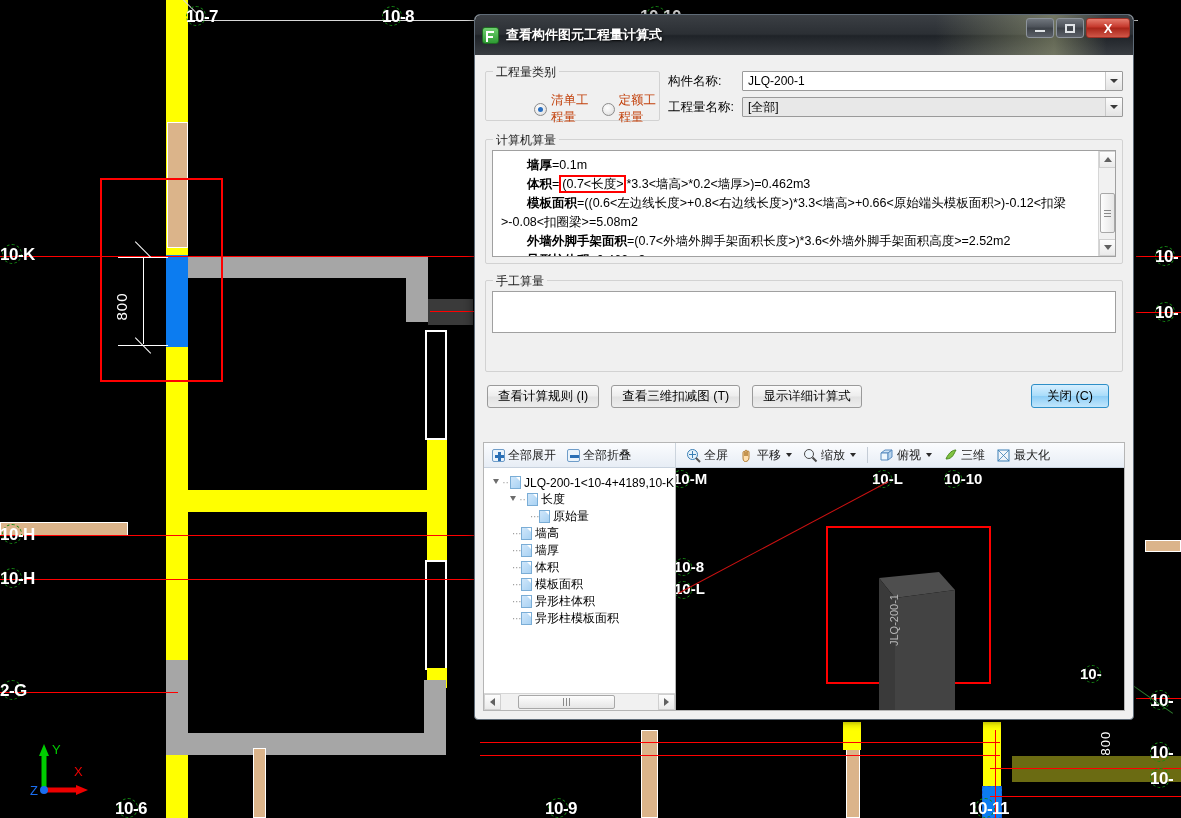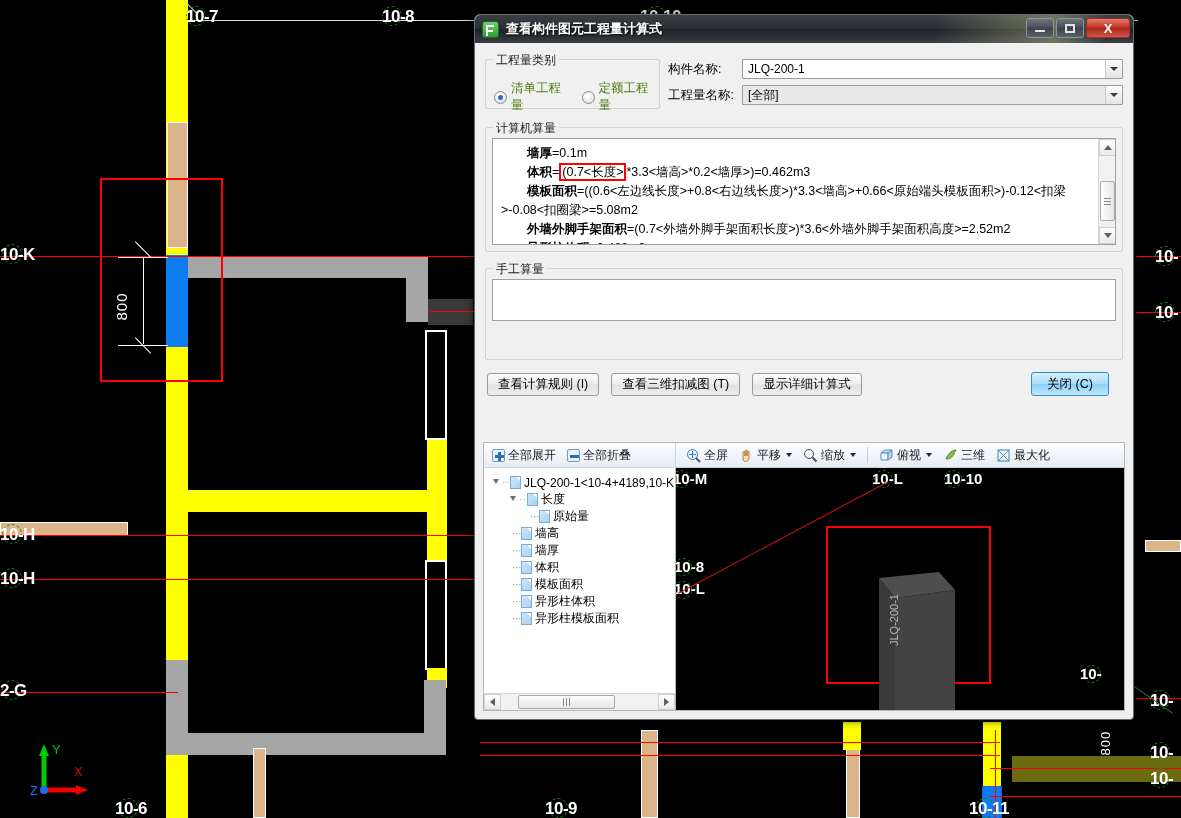--- a/index.html
+++ b/index.html
@@ -46,21 +46,21 @@
   
   .dialog {
     position: absolute; left: 474px; top: 14px; width: 660px; height: 706px;
     background: #f0f0f0;
     border: 1px solid #5f6b77;
     border-radius: 6px 6px 4px 4px;
     box-shadow: 0 0 10px rgba(0,0,0,0.7);
     overflow: hidden;
   }
   .titlebar {
-    position: relative; height: 28px;
+    position: relative; height: 40px;
     background: linear-gradient(to bottom, #3b3f44 0%, #2b2f34 48%, #1f2328 52%, #393d42 100%);
     border-radius: 5px 5px 0 0;
     display: flex; align-items: center;
   }
   .titlebar::before {
     content: ""; position: absolute; left: 0; top: 0; right: 0; bottom: 0;
     background: linear-gradient(to right, rgba(255,255,255,0) 70%, rgba(220,225,160,0.35) 88%, rgba(255,255,255,0) 96%);
     pointer-events: none;
   }
   .app-icon {
@@ -90,30 +90,31 @@
   }
   .wb .min-g { width: 10px; height: 2px; background: #dfe3e6; margin-top: 6px; }
   .wb .max-g { width: 10px; height: 9px; border: 2px solid #dfe3e6; }
 
   .dlg-body { padding: 8px 10px 0 10px; }
 
   
   .group {
     position: relative; border: 1px solid #d2d2d2; border-radius: 2px;
     background: #f0f0f0;
+    padding-left: 40px;
   }
   .group > .legend {
     position: absolute; top: -8px; left: 7px; background: #f0f0f0;
     padding: 0 3px; font-size: 12px; color: #1a1a1a;
   }
 
   .row-top { display: flex; gap: 8px; }
   .grp-cat { width: 175px; height: 50px; margin-top: 8px; position: relative; }
   .radios { display: flex; gap: 10px; padding: 20px 0 0 8px; align-items: center; }
-  .radio { display: flex; align-items: center; gap: 4px; font-size: 12.5px; color: #4d7c0f; }
+  .radio { display: flex; align-items: center; gap: 4px; font-size: 12.5px; color: #c2410c; }
   .rd {
     width: 13px; height: 13px; border-radius: 50%;
     border: 1px solid #8c8c8c;
     background: radial-gradient(circle at 40% 35%, #ffffff 0%, #e9e9e9 60%, #cfcfcf 100%);
     position: relative; flex: none;
   }
   .rd.on::after {
     content: ""; position: absolute; left: 3px; top: 3px; width: 5px; height: 5px;
     border-radius: 50%; background: #2a6fc0;
   }

